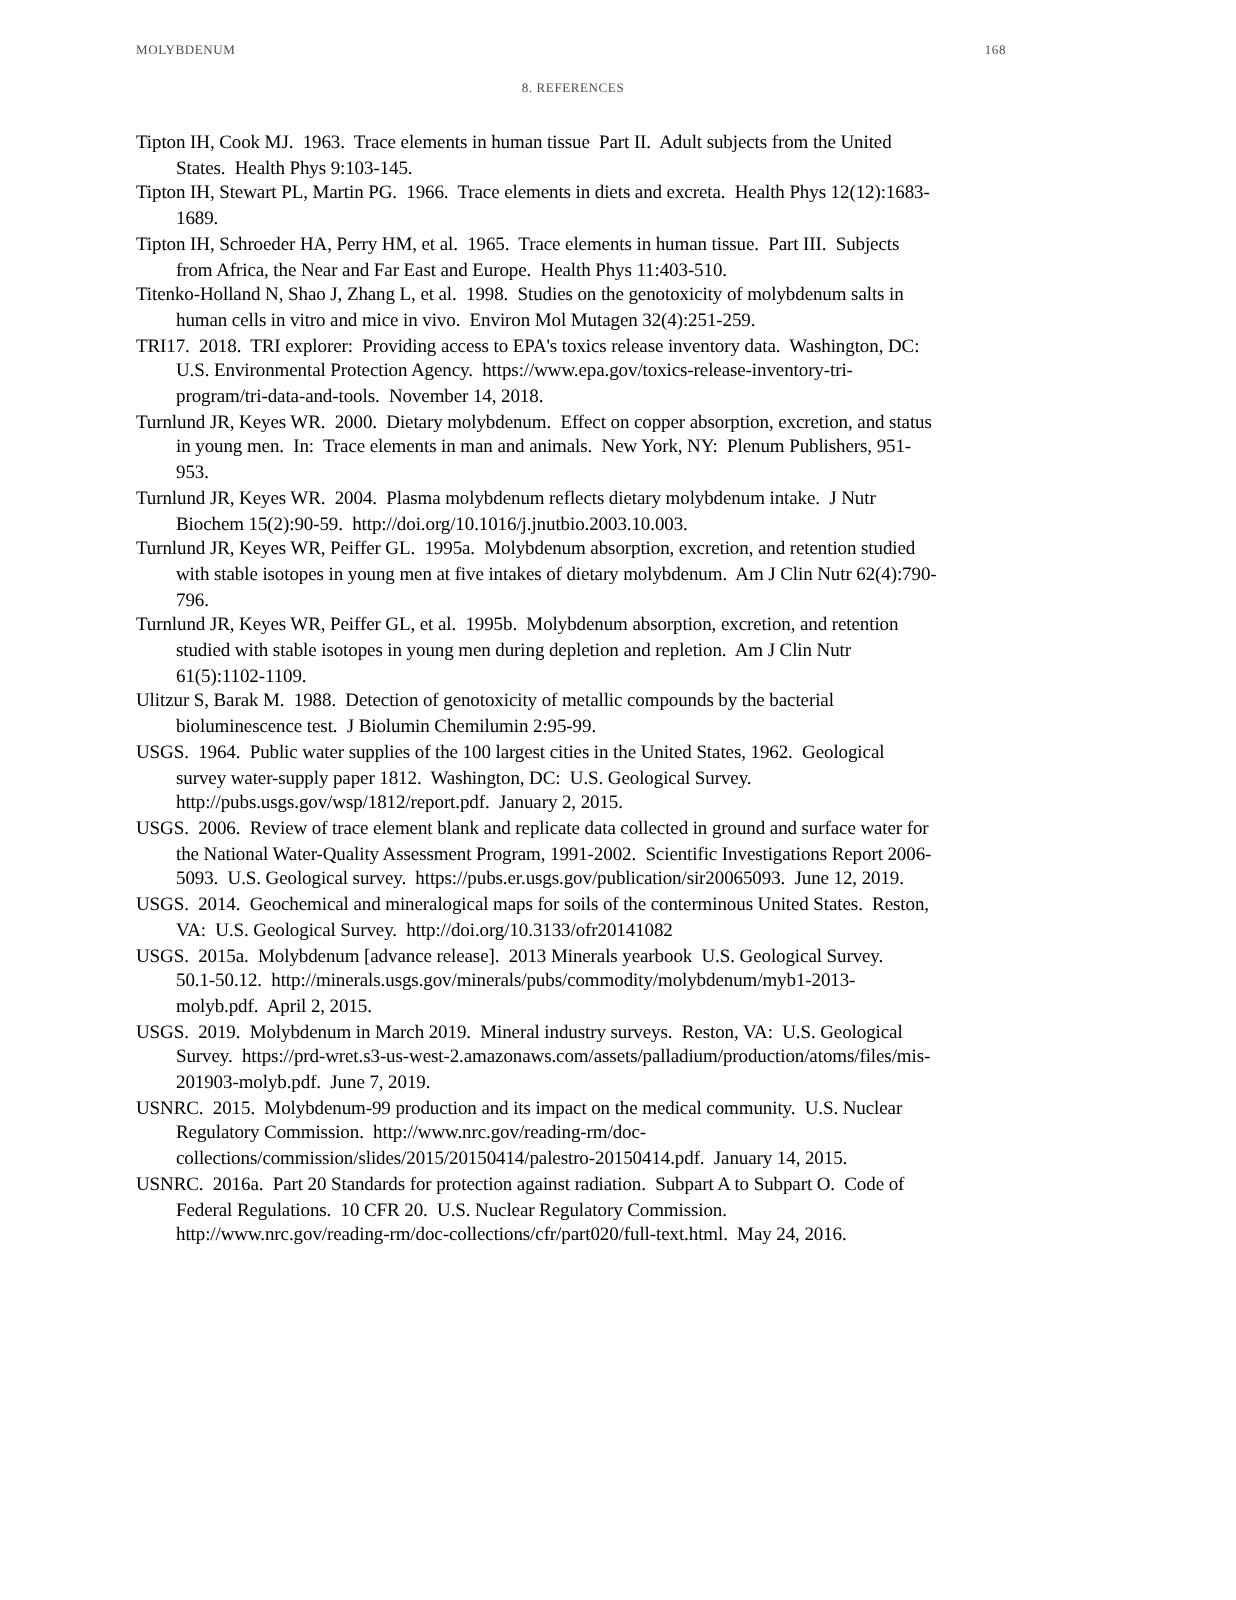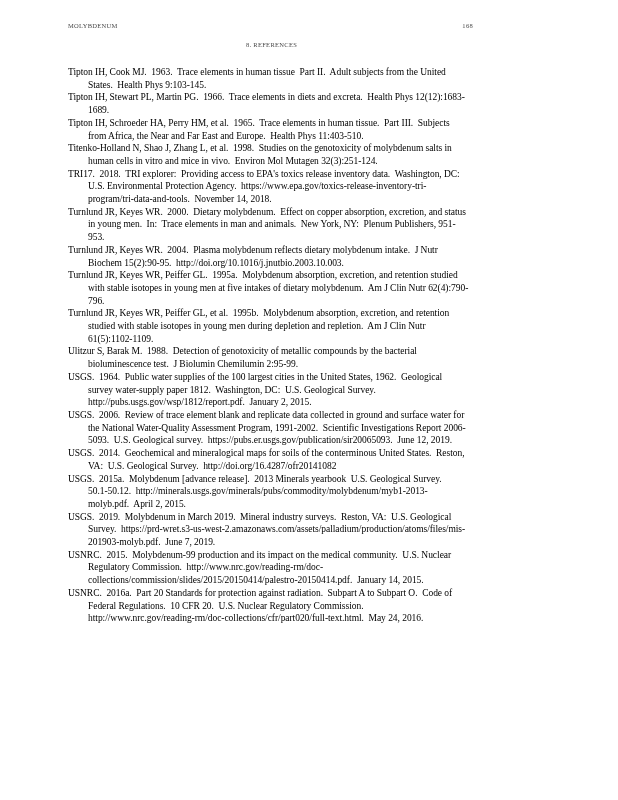--- a/index.html
+++ b/index.html
@@ -8,20 +8,21 @@
     background: #ffffff;
   }
   .page {
     position: relative;
     width: 543px;
     height: 800px;
     background: #ffffff;
     color: #000000;
     font-family: "Liberation Serif", serif;
     overflow: hidden;
+    padding-left: 30px;
   }
   .running-header {
     position: absolute;
     top: 22px;
     left: 68px;
     right: 70px;
     display: flex;
     justify-content: space-between;
     align-items: baseline;
     font-family: "Liberation Serif", serif;
@@ -68,45 +69,45 @@
   <div class="section-title">8.  REFERENCES</div>
 
   <div class="refs">
     <p class="ref">Tipton IH, Cook MJ.  1963.  Trace elements in human tissue  Part II.  Adult subjects from the United
 States.  Health Phys 9:103-145.</p>
     <p class="ref">Tipton IH, Stewart PL, Martin PG.  1966.  Trace elements in diets and excreta.  Health Phys 12(12):1683-
 1689.</p>
     <p class="ref">Tipton IH, Schroeder HA, Perry HM, et al.  1965.  Trace elements in human tissue.  Part III.  Subjects
 from Africa, the Near and Far East and Europe.  Health Phys 11:403-510.</p>
     <p class="ref">Titenko-Holland N, Shao J, Zhang L, et al.  1998.  Studies on the genotoxicity of molybdenum salts in
-human cells in vitro and mice in vivo.  Environ Mol Mutagen 32(3):251-124.</p>
+human cells in vitro and mice in vivo.  Environ Mol Mutagen 32(4):251-259.</p>
     <p class="ref">TRI17.  2018.  TRI explorer:  Providing access to EPA's toxics release inventory data.  Washington, DC:
 U.S. Environmental Protection Agency.  https://www.epa.gov/toxics-release-inventory-tri-
 program/tri-data-and-tools.  November 14, 2018.</p>
     <p class="ref">Turnlund JR, Keyes WR.  2000.  Dietary molybdenum.  Effect on copper absorption, excretion, and status
 in young men.  In:  Trace elements in man and animals.  New York, NY:  Plenum Publishers, 951-
 953.</p>
     <p class="ref">Turnlund JR, Keyes WR.  2004.  Plasma molybdenum reflects dietary molybdenum intake.  J Nutr
-Biochem 15(2):90-95.  http://doi.org/10.1016/j.jnutbio.2003.10.003.</p>
+Biochem 15(2):90-59.  http://doi.org/10.1016/j.jnutbio.2003.10.003.</p>
     <p class="ref">Turnlund JR, Keyes WR, Peiffer GL.  1995a.  Molybdenum absorption, excretion, and retention studied
 with stable isotopes in young men at five intakes of dietary molybdenum.  Am J Clin Nutr 62(4):790-
 796.</p>
     <p class="ref">Turnlund JR, Keyes WR, Peiffer GL, et al.  1995b.  Molybdenum absorption, excretion, and retention
 studied with stable isotopes in young men during depletion and repletion.  Am J Clin Nutr
 61(5):1102-1109.</p>
     <p class="ref">Ulitzur S, Barak M.  1988.  Detection of genotoxicity of metallic compounds by the bacterial
 bioluminescence test.  J Biolumin Chemilumin 2:95-99.</p>
     <p class="ref">USGS.  1964.  Public water supplies of the 100 largest cities in the United States, 1962.  Geological
 survey water-supply paper 1812.  Washington, DC:  U.S. Geological Survey.
 http://pubs.usgs.gov/wsp/1812/report.pdf.  January 2, 2015.</p>
     <p class="ref">USGS.  2006.  Review of trace element blank and replicate data collected in ground and surface water for
 the National Water-Quality Assessment Program, 1991-2002.  Scientific Investigations Report 2006-
 5093.  U.S. Geological survey.  https://pubs.er.usgs.gov/publication/sir20065093.  June 12, 2019.</p>
     <p class="ref">USGS.  2014.  Geochemical and mineralogical maps for soils of the conterminous United States.  Reston,
-VA:  U.S. Geological Survey.  http://doi.org/16.4287/ofr20141082</p>
+VA:  U.S. Geological Survey.  http://doi.org/10.3133/ofr20141082</p>
     <p class="ref">USGS.  2015a.  Molybdenum [advance release].  2013 Minerals yearbook  U.S. Geological Survey.
 50.1-50.12.  http://minerals.usgs.gov/minerals/pubs/commodity/molybdenum/myb1-2013-
 molyb.pdf.  April 2, 2015.</p>
     <p class="ref">USGS.  2019.  Molybdenum in March 2019.  Mineral industry surveys.  Reston, VA:  U.S. Geological
 Survey.  https://prd-wret.s3-us-west-2.amazonaws.com/assets/palladium/production/atoms/files/mis-
 201903-molyb.pdf.  June 7, 2019.</p>
     <p class="ref">USNRC.  2015.  Molybdenum-99 production and its impact on the medical community.  U.S. Nuclear
 Regulatory Commission.  http://www.nrc.gov/reading-rm/doc-
 collections/commission/slides/2015/20150414/palestro-20150414.pdf.  January 14, 2015.</p>
     <p class="ref">USNRC.  2016a.  Part 20 Standards for protection against radiation.  Subpart A to Subpart O.  Code of

